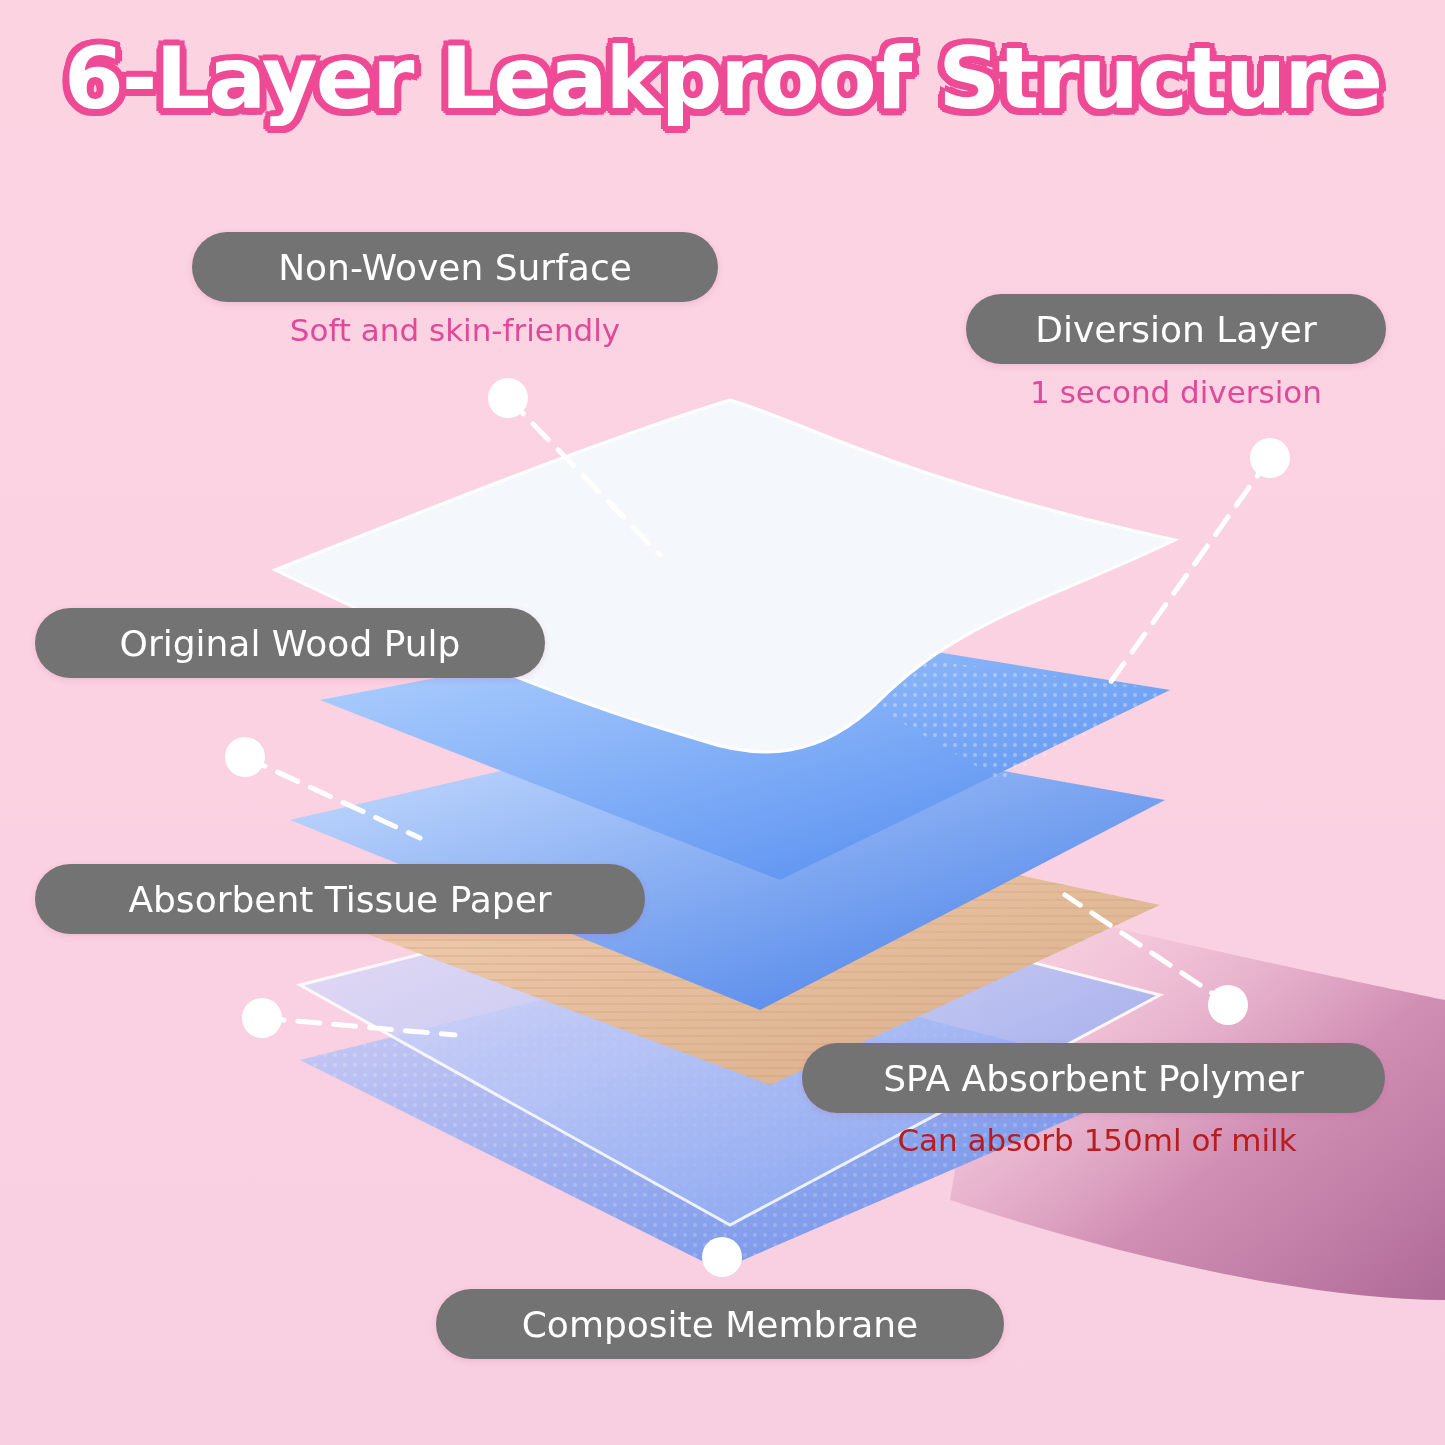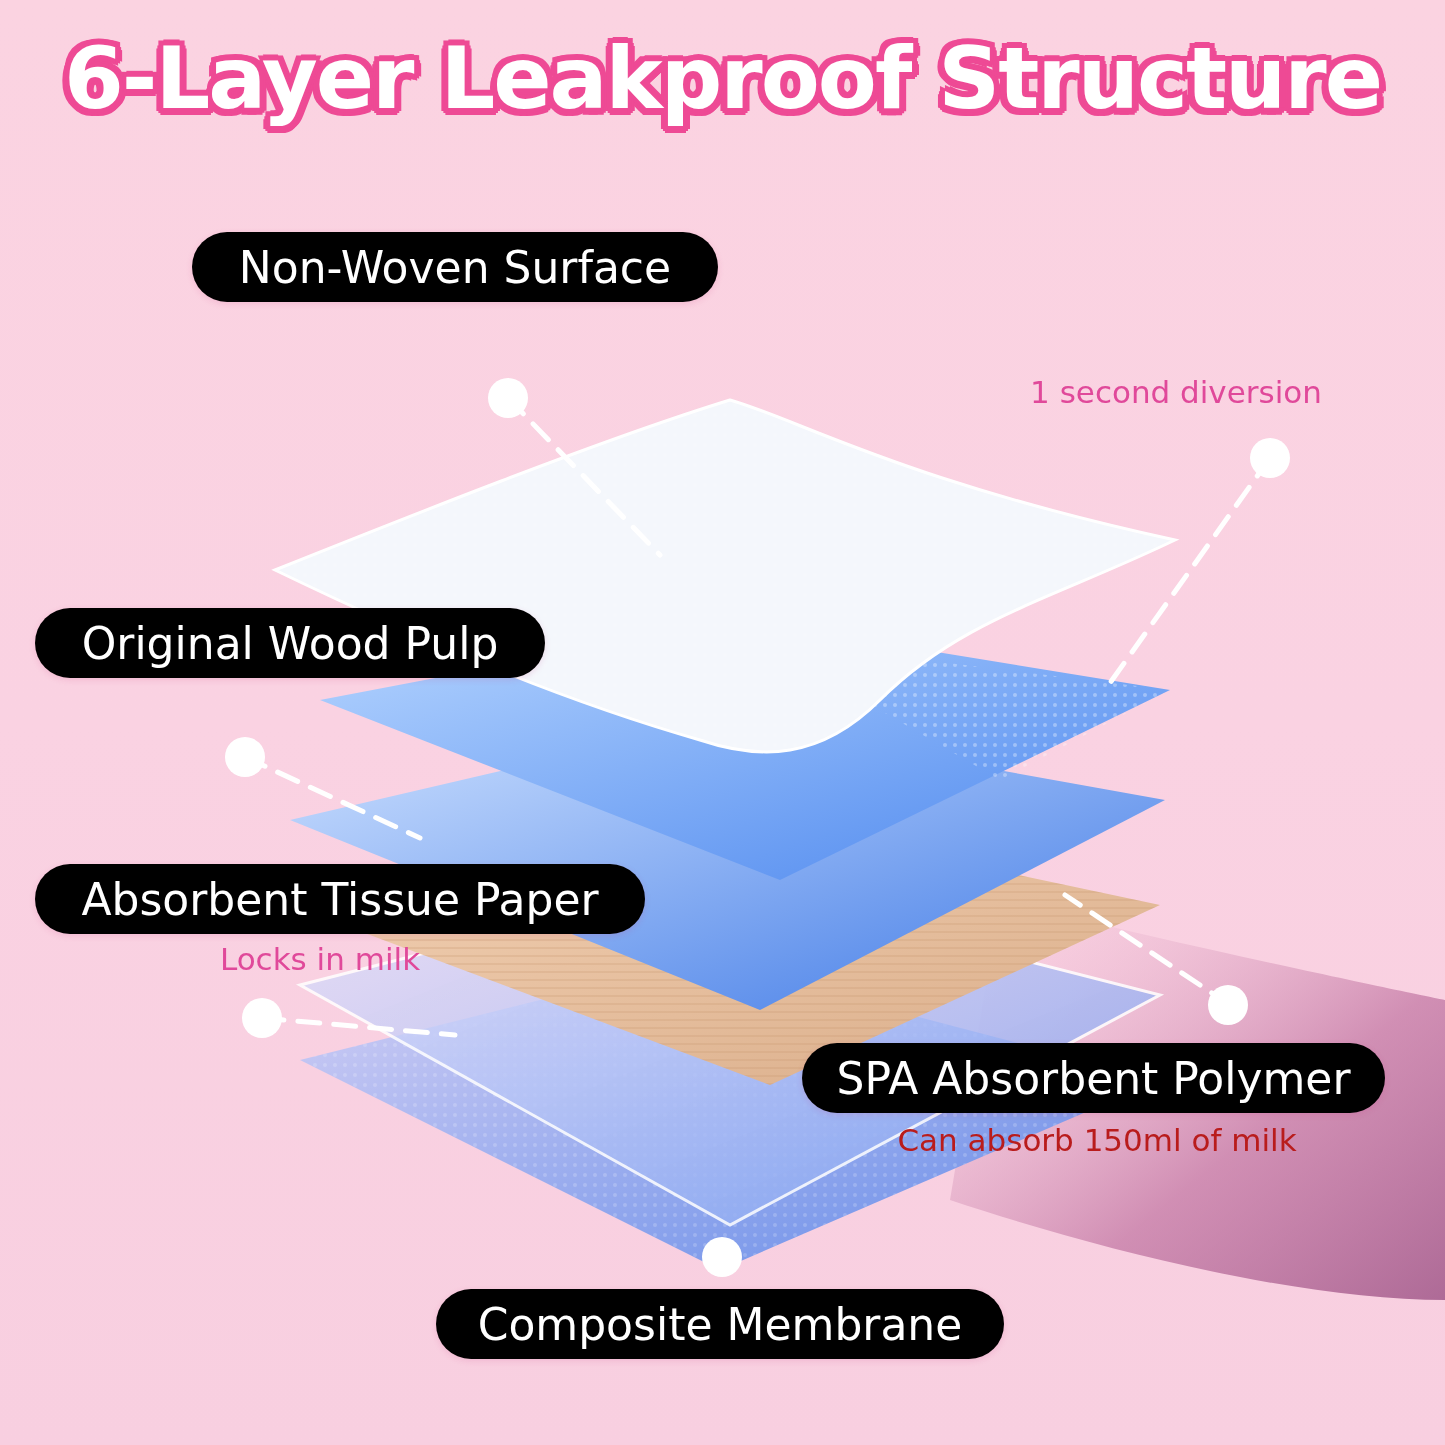--- a/index.html
+++ b/index.html
@@ -17,23 +17,23 @@
     text-shadow:
       0 0 0 #ee4a95,
       4px 0 0 #ee4a95, -4px 0 0 #ee4a95, 0 4px 0 #ee4a95, 0 -4px 0 #ee4a95,
       3px 3px 0 #ee4a95, -3px 3px 0 #ee4a95, 3px -3px 0 #ee4a95, -3px -3px 0 #ee4a95,
       6px 0 0 #ee4a95, -6px 0 0 #ee4a95, 0 6px 0 #ee4a95, 0 -6px 0 #ee4a95,
       5px 5px 0 #ee4a95, -5px 5px 0 #ee4a95, 5px -5px 0 #ee4a95, -5px -5px 0 #ee4a95,
       7px 3px 0 #ee4a95, -7px 3px 0 #ee4a95, 3px 7px 0 #ee4a95, -3px 7px 0 #ee4a95;
   }
   .pill {
     position:absolute; height:70px; border-radius:35px;
-    background:#000000; color:#fff;
+    background:#737373; color:#fff;
     display:flex; align-items:center; justify-content:center;
-    font-family: "DejaVu Sans", sans-serif; font-size:44px;
+    font-family: "DejaVu Sans", sans-serif; font-size:36px;
     box-shadow: 0 2px 6px rgba(200,50,120,0.15);
   }
   .sub {
     position:absolute; text-align:center;
     font-family: "DejaVu Sans", sans-serif; font-size:31px; color:#e0499a;
   }
   .sub.light { color:#b91c1c; }
   .dot {
     position:absolute; width:40px; height:40px; border-radius:50%; background:#fff;
     margin-left:-20px; margin-top:-20px;
@@ -111,25 +111,26 @@
   <div class="dot" style="left:508px; top:398px;"></div>
   <div class="dot" style="left:1270px; top:458px;"></div>
   <div class="dot" style="left:245px; top:757px;"></div>
   <div class="dot" style="left:1228px; top:1005px;"></div>
   <div class="dot" style="left:262px; top:1018px;"></div>
   <div class="dot" style="left:722px; top:1257px;"></div>
 
   <div class="title">6-Layer Leakproof Structure</div>
 
   <div class="pill" style="left:192px; top:232px; width:526px;">Non-Woven Surface</div>
+  <div class="sub" style="left:192px; top:312px; width:526px;">Soft and skin-friendly</div>
 
+  <div class="pill" style="left:966px; top:294px; width:420px;">Diversion Layer</div>
   <div class="sub" style="left:966px; top:374px; width:420px;">1 second diversion</div>
 
   <div class="pill" style="left:35px; top:608px; width:510px;">Original Wood Pulp</div>
 
   <div class="pill" style="left:35px; top:864px; width:610px;">Absorbent Tissue Paper</div>
-  <div class="sub" style="left:35px; top:941px; width:570px;">Locks in milk</div>
 
   <div class="pill" style="left:802px; top:1043px; width:583px;">SPA Absorbent Polymer</div>
   <div class="sub light" style="left:802px; top:1122px; width:590px;">Can absorb 150ml of milk</div>
 
   <div class="pill" style="left:436px; top:1289px; width:568px;">Composite Membrane</div>
 </div>
 
 </body></html>

